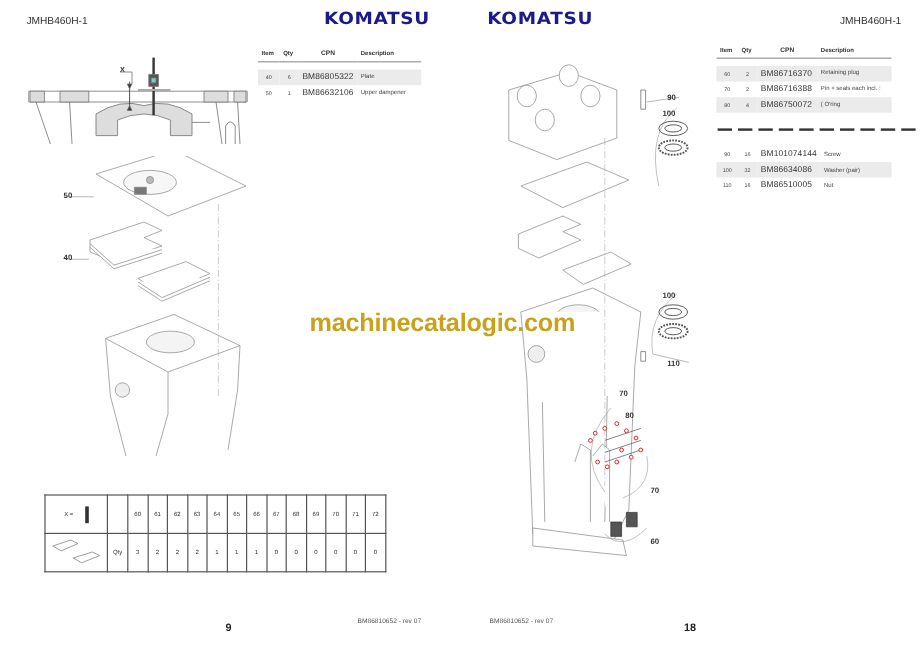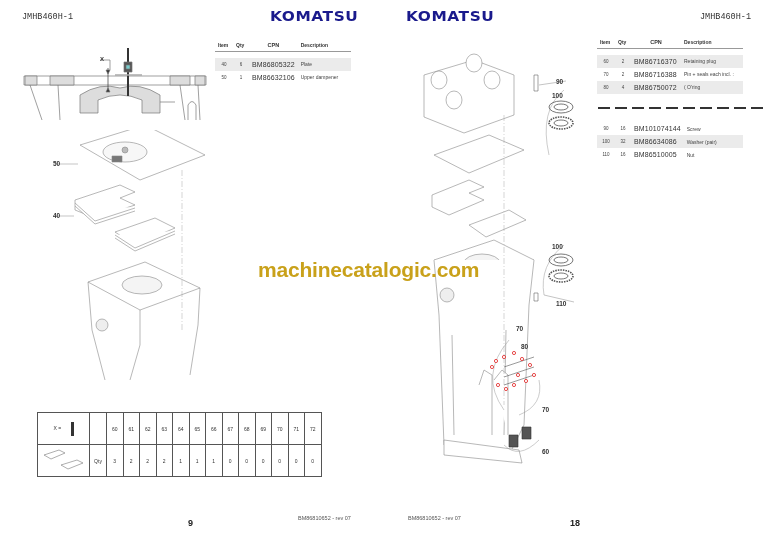--- a/index.html
+++ b/index.html
@@ -1,21 +1,21 @@
 <!DOCTYPE html>
 <html><head>
 <meta charset="utf-8">
 <style>
   * { box-sizing: border-box; margin: 0; padding: 0; }
   html, body { width: 768px; height: 542px; background: #ffffff; overflow: hidden; }
   body { font-family: "Liberation Sans", sans-serif; color: #222; position: relative; }
   .page { position: absolute; top: 0; height: 542px; width: 384px; }
   #page-left { left: 0; }
   #page-right { left: 384px; }
-  .doc-code { position: absolute; top: 12px; font-size: 8.5px; color: #333; font-family: Liberation Mono, monospace; }
+  .doc-code { position: absolute; top: 12px; font-size: 8.5px; color: #333; }
   .logo { position: absolute; top: 8px; font-family: "DejaVu Sans", sans-serif; font-weight: bold; font-size: 14px; color: #1a1a8c; letter-spacing: 0.5px; transform: scaleX(1.1); transform-origin: left; }
   .parts-table { position: absolute; border-collapse: collapse; font-size: 5px; }
   .parts-table th { font-size: 5px; font-weight: bold; text-align: left; padding: 2px 3px 3px 3px; border-bottom: 1px solid #999; color: #333; }
   .parts-table th.cpn { text-align: center; font-size: 5.5px; }
   .parts-table td { padding: 3px 3px; height: 11px; color: #444; }
   .parts-table td.cpn { font-size: 7px; color: #333; letter-spacing: 0.1px; }
   .parts-table td.num { text-align: center; font-size: 4.5px; }
   .parts-table tr.shade td { background: #ebebeb; }
   .parts-table tr.spacer td { height: 6px; padding: 0; background: none; }
   .dash-row { position: absolute; display: flex; gap: 5px; }

